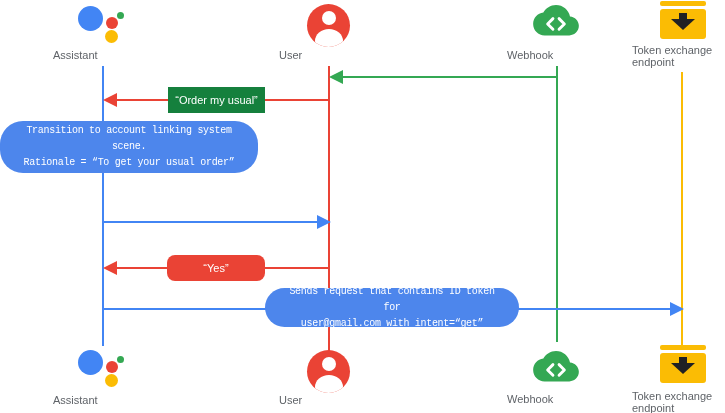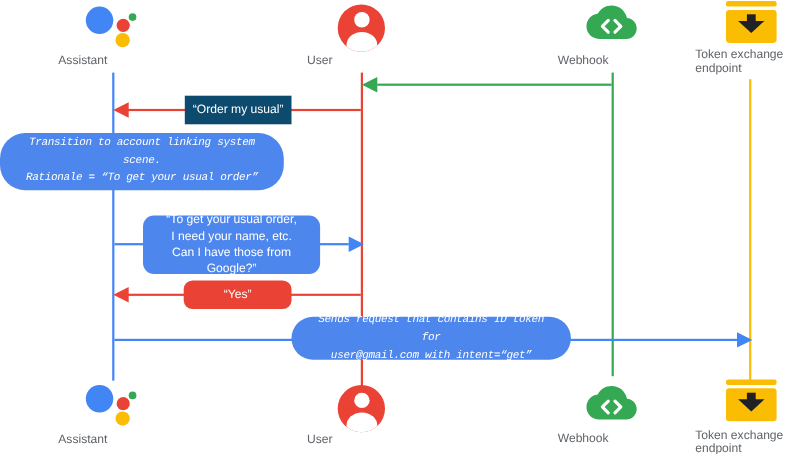--- a/index.html
+++ b/index.html
@@ -34,25 +34,25 @@
   #ah-sends   { left:670px; top:302px; border-left-color:#4285f4; }
 
   
   .bubble {
     position:absolute; z-index:3; color:#fff; text-align:center;
     display:flex; align-items:center; justify-content:center;
     white-space:pre-line; border-radius:10px; box-sizing:border-box;
     font-size:10.5px; line-height:1.35; padding:2px 4px;
   }
   .bubble.mono {
-    font-family:"Liberation Mono", monospace; font-style:italic;
+    font-family:"Liberation Mono", monospace; 
     font-size:10px; letter-spacing:-0.3px; line-height:1.6; padding:0 20px;border-radius:23px;
   }
   #b-welcome   { left:372px; top:43px;  width:148px; height:66px; background:#34a853; }
-  #b-order     { left:168px; top:87px;  width:97px;  height:26px; background:#0c4a6e; border-radius:0; font-size:11px; }
+  #b-order     { left:168px; top:87px;  width:97px;  height:26px; background:#15803d; border-radius:0; font-size:11px; }
   #b-transition{ left:0px;   top:121px; width:258px; height:52px; background:#4d86ec; }
   #b-getusual  { left:130px; top:196px; width:161px; height:53px; background:#4d86ec; font-size:11px; }
   #b-yes       { left:167px; top:255px; width:98px;  height:26px; background:#ea4335; border-radius:8px; font-size:11px; }
   #b-sends     { left:265px; top:288px; width:254px; height:39px; background:#4d86ec; }
 
   
   .actor-label {
     position:absolute; width:100px; z-index:1; color:#5f6368;
     font-size:11px; line-height:12px; white-space:pre-line;
   }
@@ -152,23 +152,20 @@
 
   <div class="aline" id="ln-yes"></div>
   <div class="ahead left" id="ah-yes"></div>
 
   <div class="aline" id="ln-sends"></div>
   <div class="ahead right" id="ah-sends"></div>
 
   <div class="bubble" id="b-order">“Order my usual”</div>
   <div class="bubble mono" id="b-transition">Transition to account linking system scene.
 Rationale = “To get your usual order”</div>
-  <div class="bubble" id="b-getusual">“To get your usual order,
-I need your name, etc.
-Can I have those from Google?”</div>
   <div class="bubble mono" id="b-sends">Sends request that contains ID token for
 user@gmail.com with intent=“get”</div>
   <div class="bubble" id="b-yes">“Yes”</div>
 
   <div class="ga-icon" id="ga-bot">
     <span class="ga-blue"></span>
       <span class="ga-red"></span>
     <span class="ga-green"></span>
       <span class="ga-yellow"></span>
   </div>

